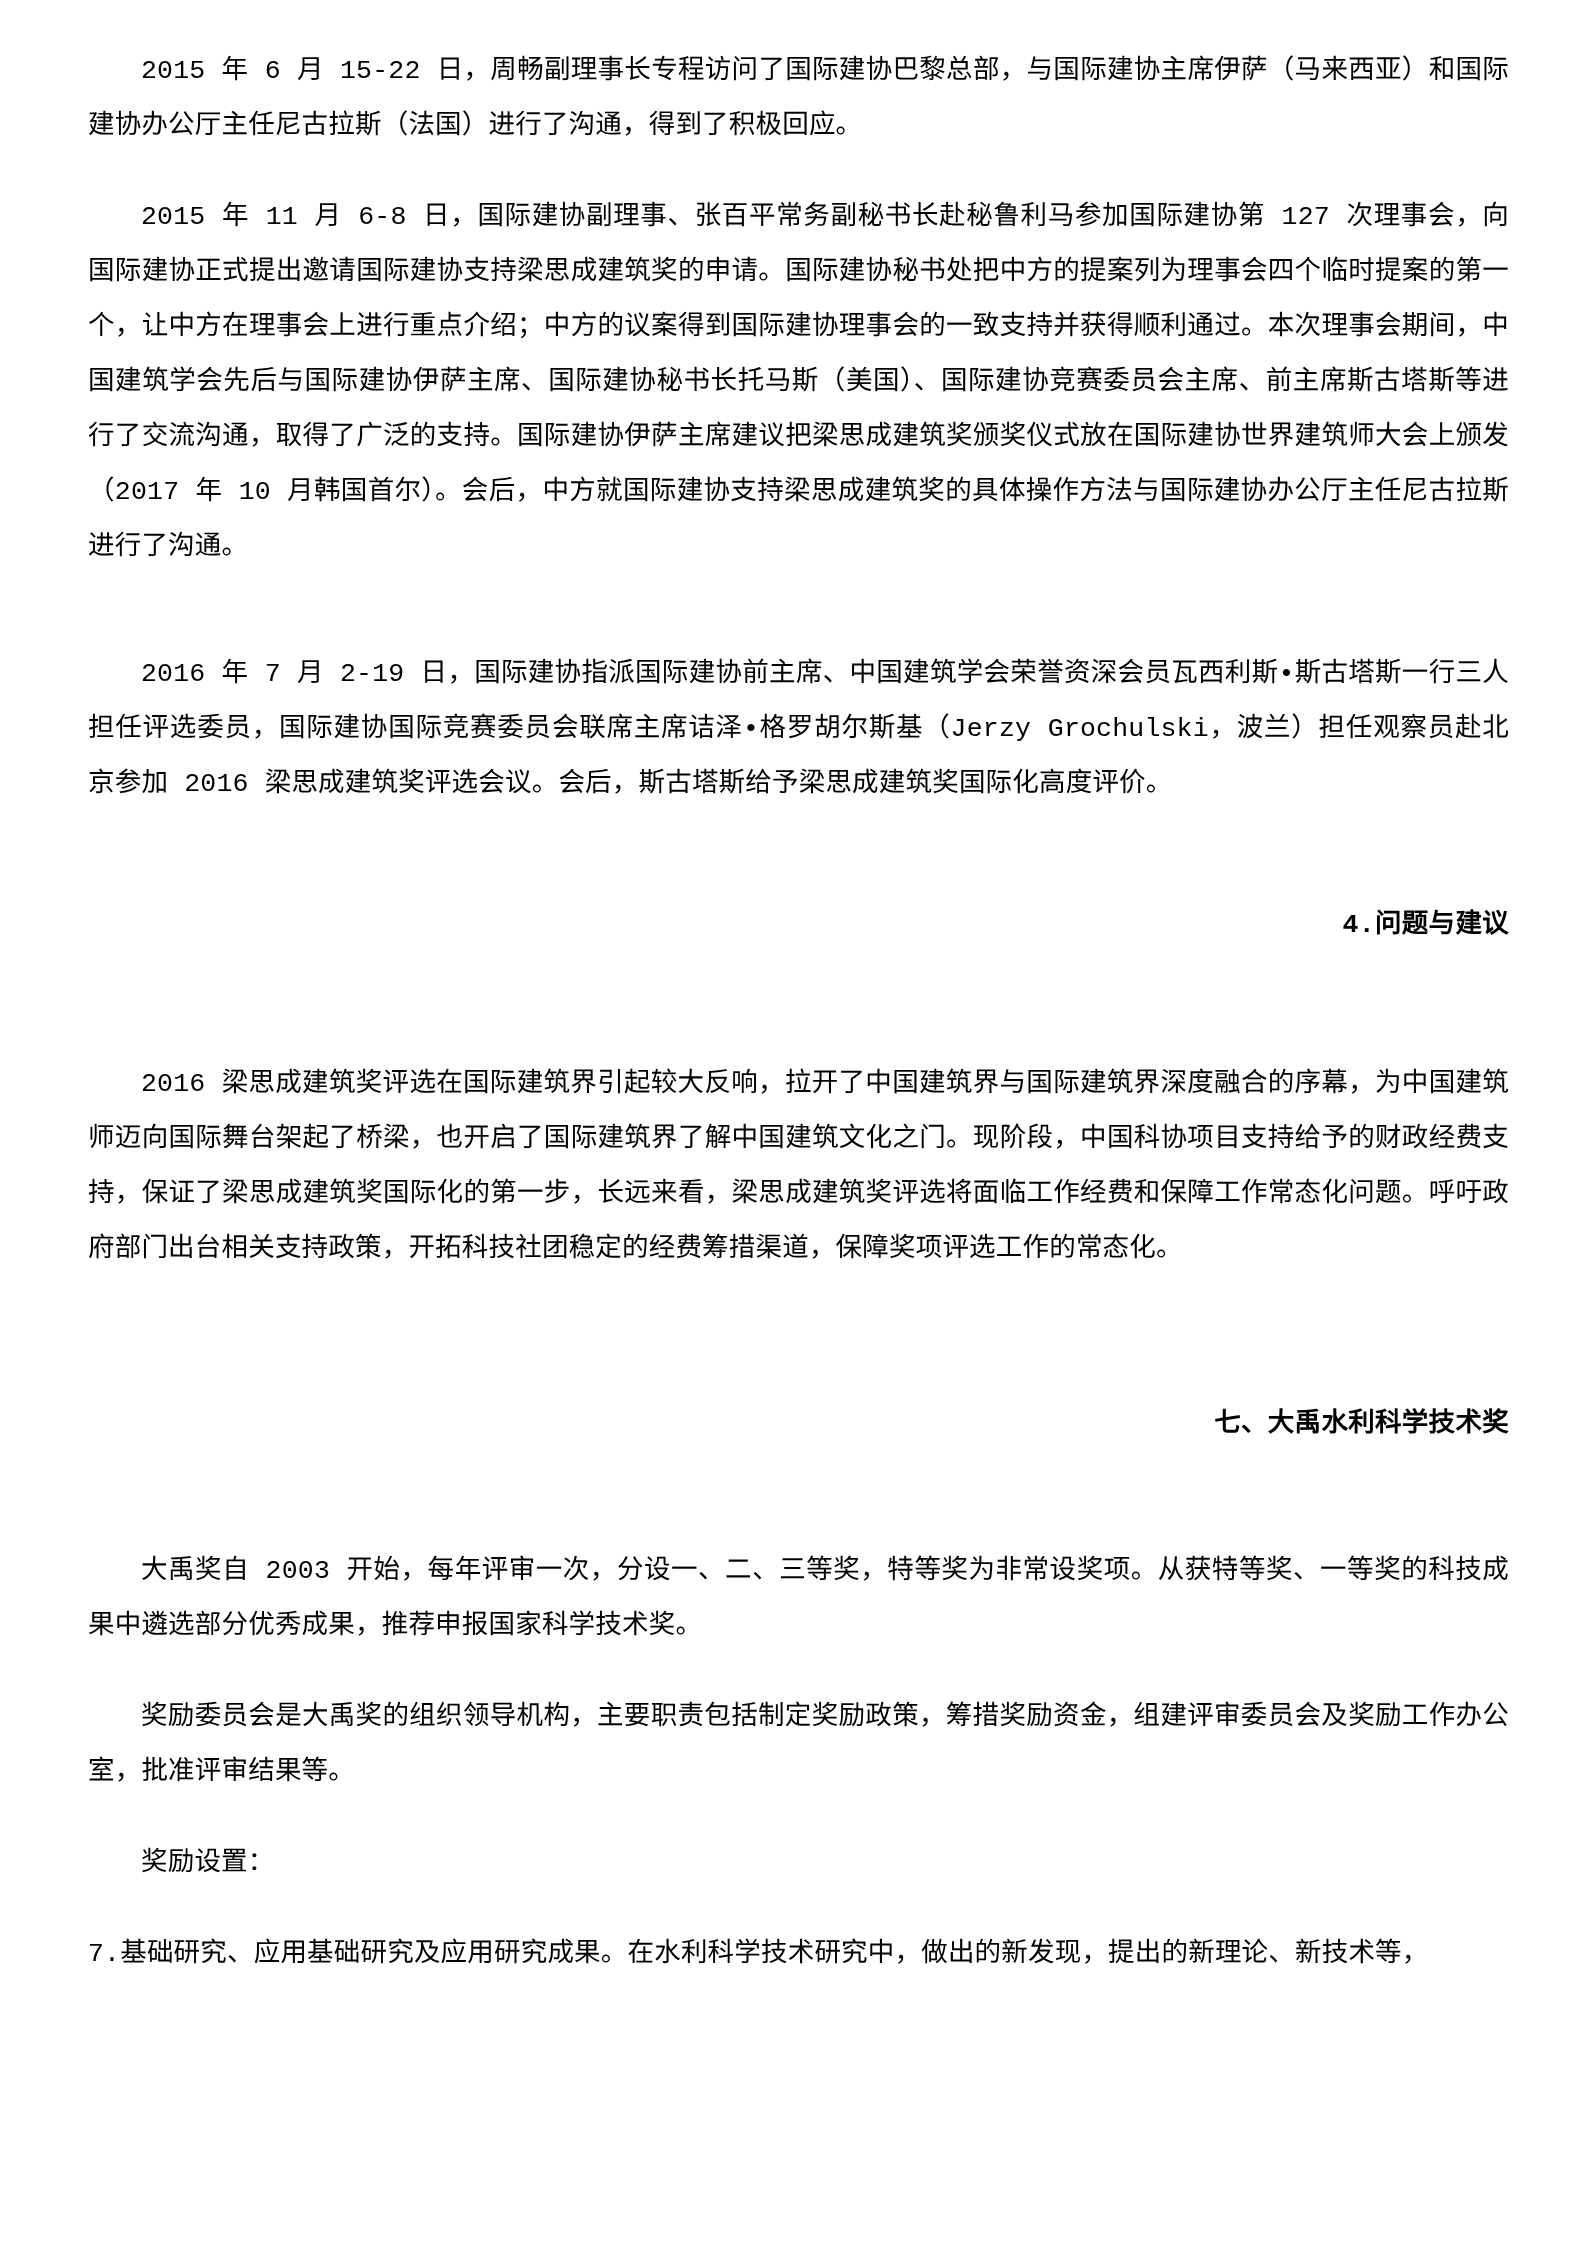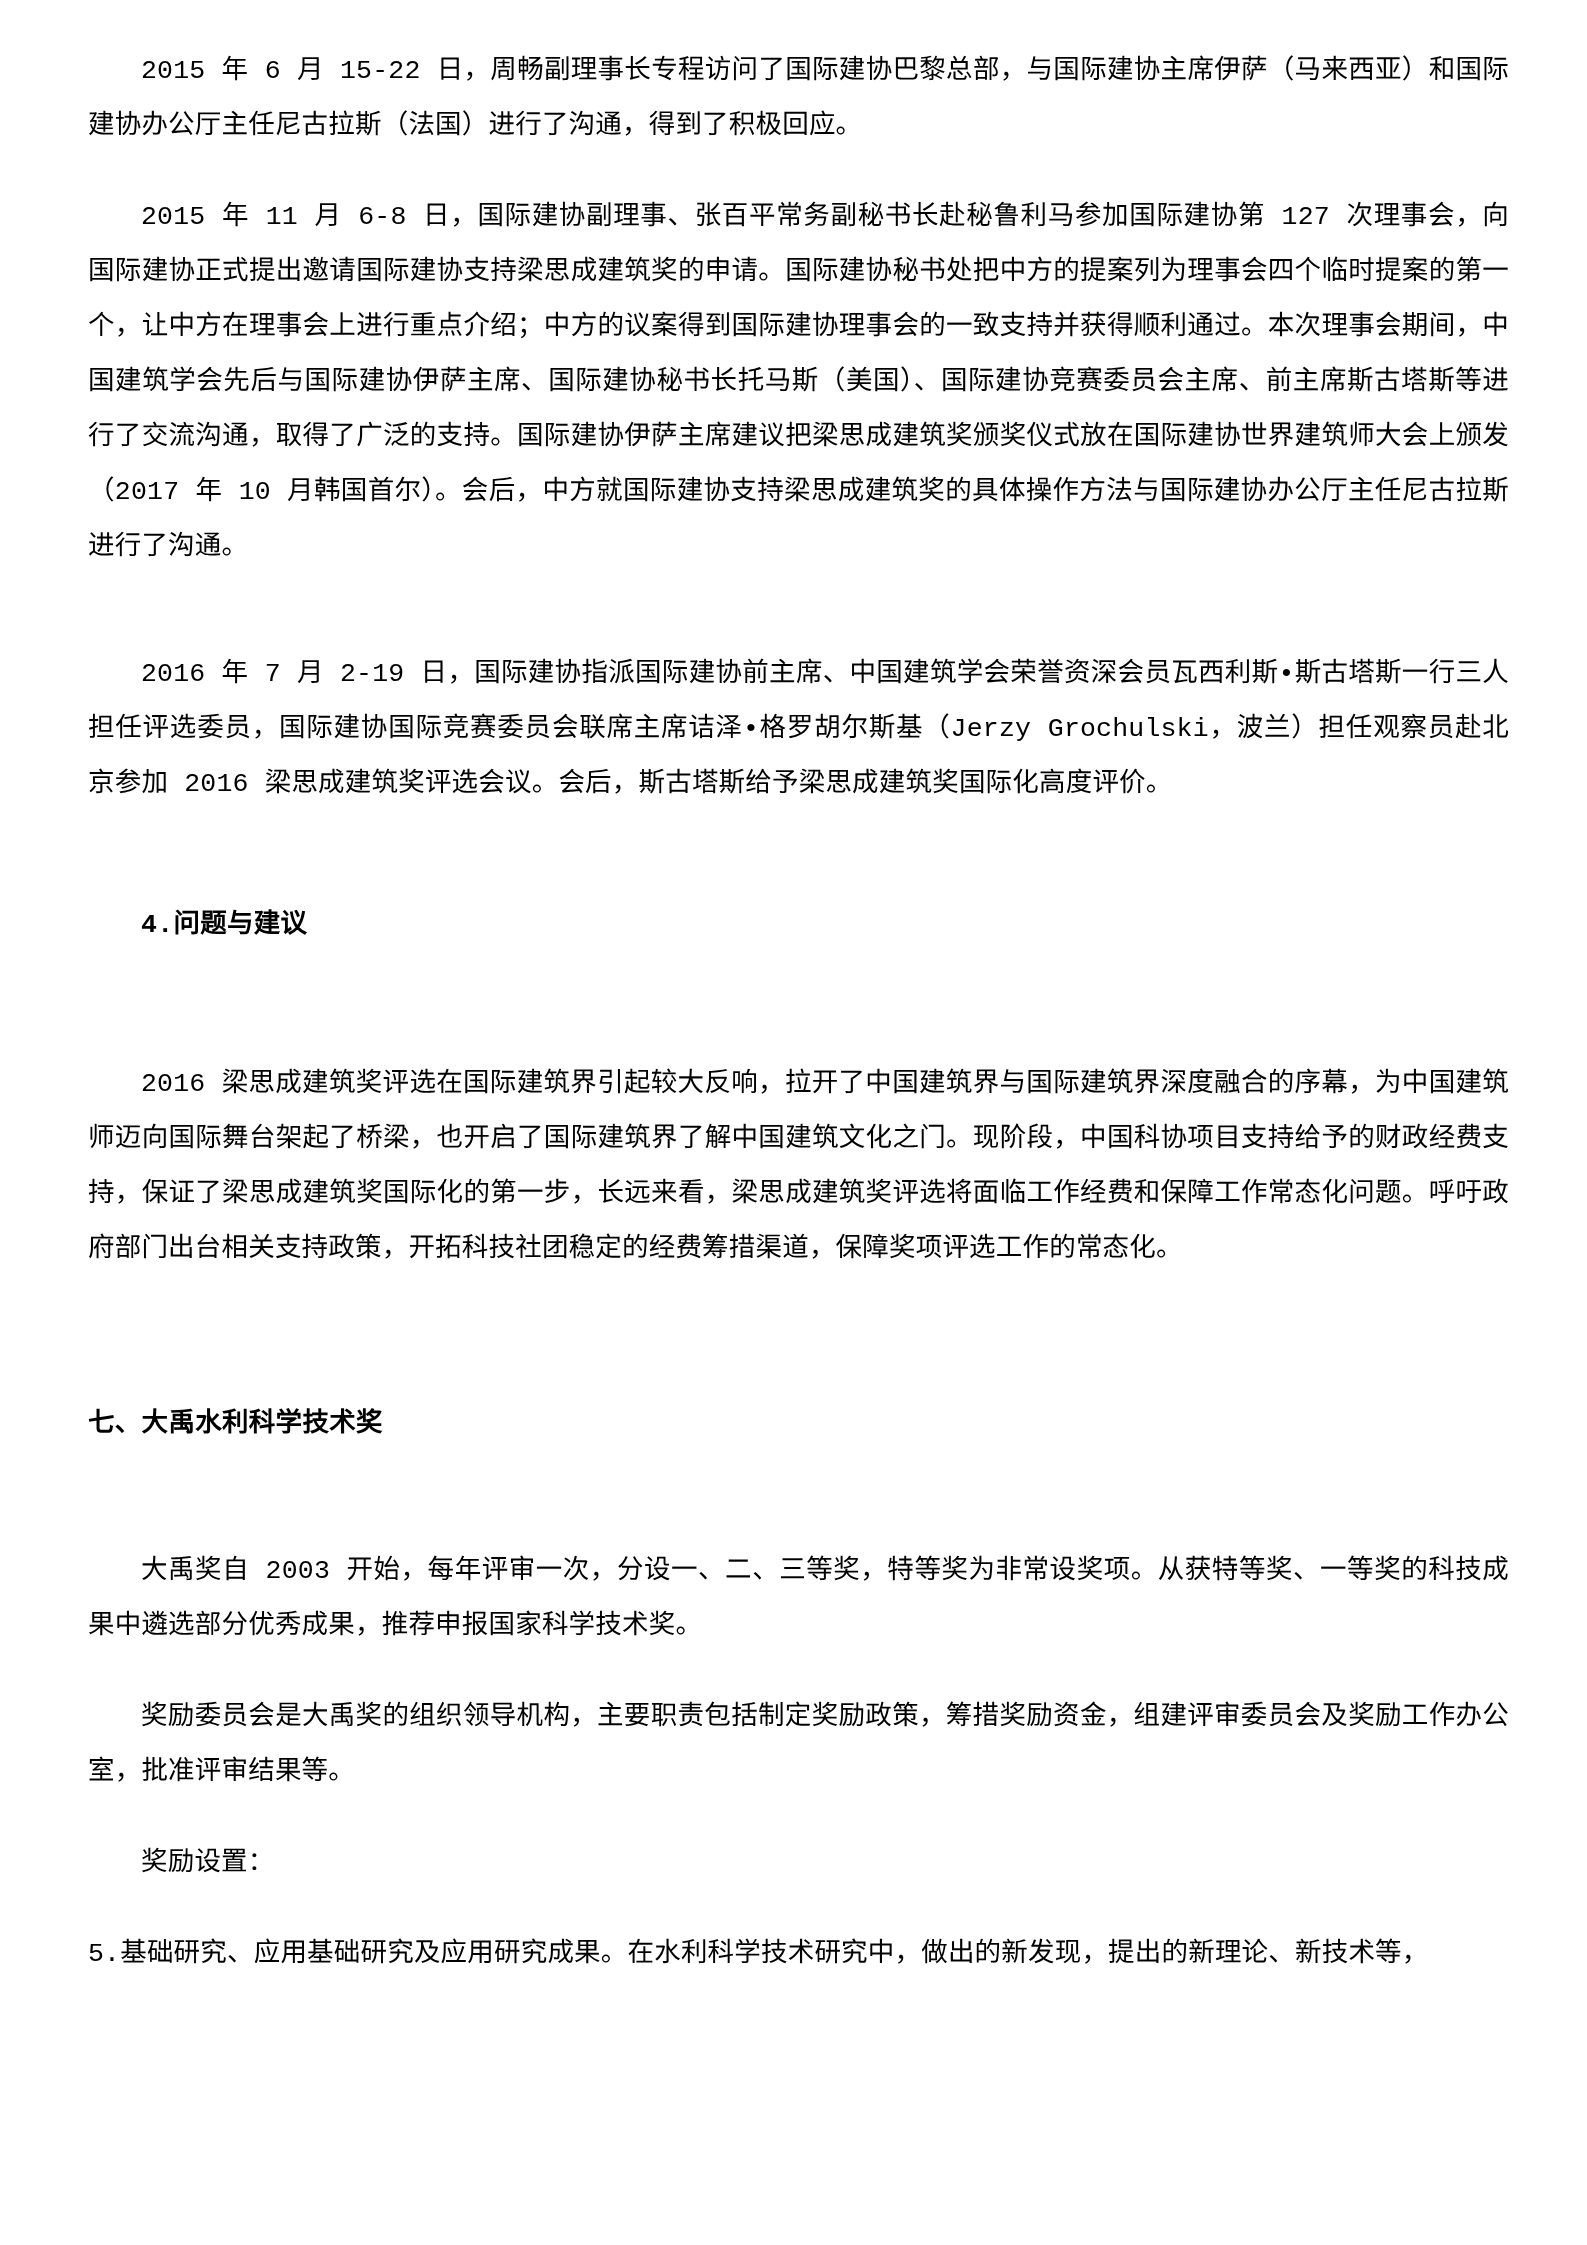--- a/index.html
+++ b/index.html
@@ -39,20 +39,21 @@
     text-indent: 0;
   }
   h3.heading-sub,
   h2.heading-main {
     margin: 0;
     font-weight: bold;
     font-size: 26.5px;
     line-height: 55px;
     text-indent: 2em;
     letter-spacing: 0.3px;
+    text-align: right;
   }
   h2.heading-main {
     text-indent: 0;
     padding-left: 0;
   }
   .gap-s  { height: 36px; }
   .gap-m  { height: 56px; }
   .gap-l  { height: 86px; }
   .gap-xl { height: 104px; }
   .gap-xxl { height: 120px; }
@@ -98,16 +99,16 @@
     <div class="gap-s"></div>
 
     <p class="para">奖励委员会是大禹奖的组织领导机构，主要职责包括制定奖励政策，筹措奖励资金，组建评审委员会及奖励工作办公室，批准评审结果等。</p>
 
     <div class="gap-s"></div>
 
     <p class="para">奖励设置：</p>
 
     <div class="gap-s"></div>
 
-    <p class="para no-indent">5.基础研究、应用基础研究及应用研究成果。在水利科学技术研究中，做出的新发现，提出的新理论、新技术等，</p>
+    <p class="para no-indent">7.基础研究、应用基础研究及应用研究成果。在水利科学技术研究中，做出的新发现，提出的新理论、新技术等，</p>
 
   </div>
 </div>
 
 </body></html>

